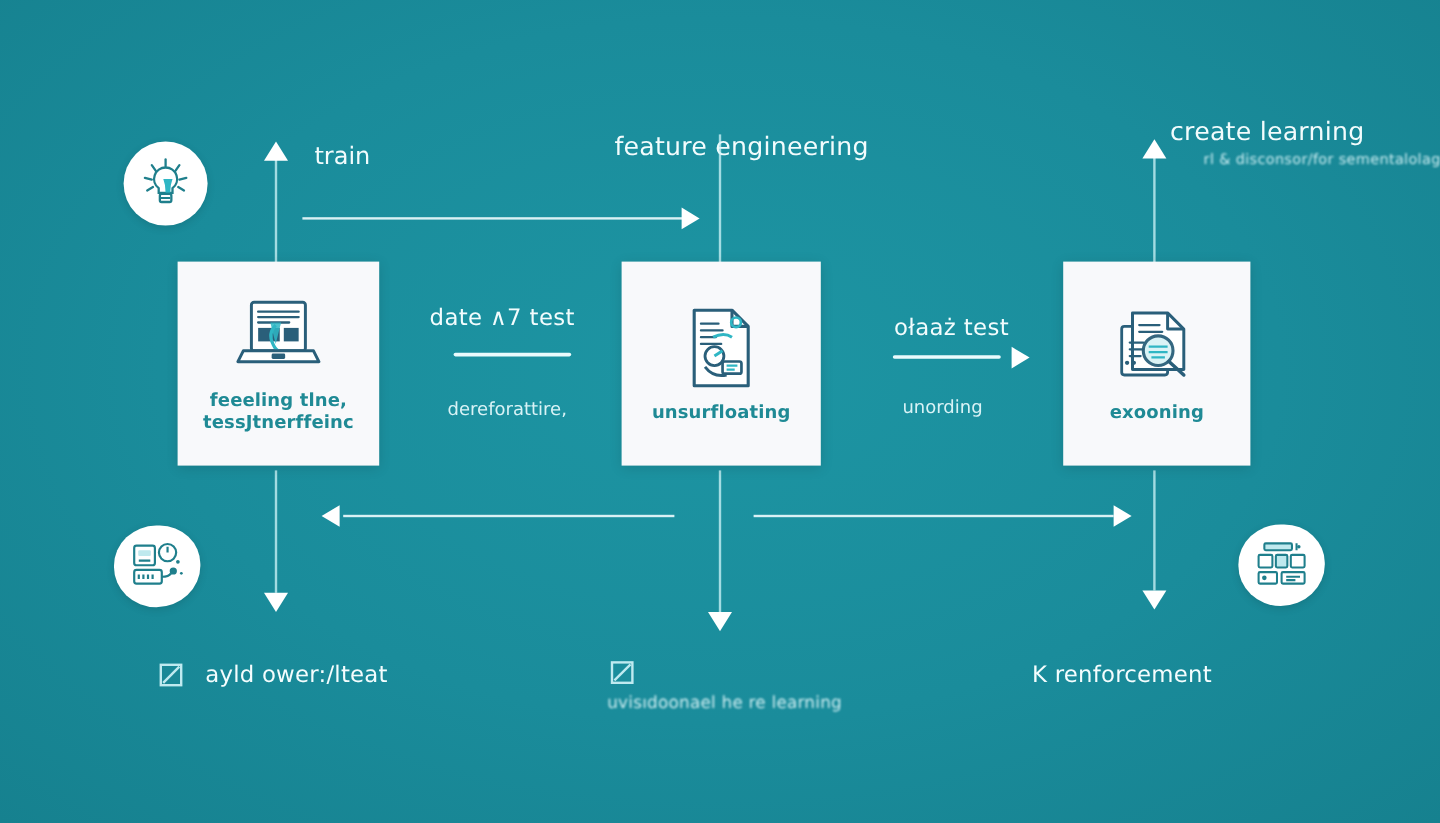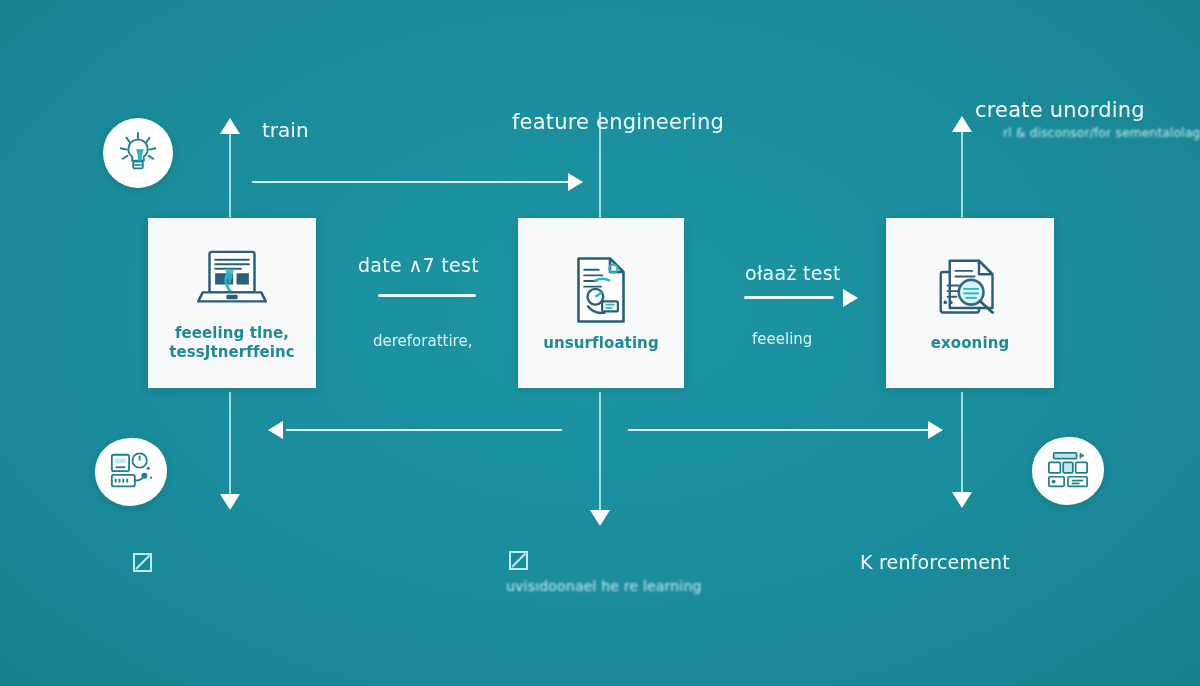--- a/index.html
+++ b/index.html
@@ -164,21 +164,21 @@
 </style>
 </head>
 <body>
 
 <div id="canvas">
 
   <div class="lbl lbl-train" style="left:262px; top:118px;">train</div>
 
   <div class="lbl lbl-top" style="left:512px; top:82px;margin-top:28px;">feature engineering</div>
 
-  <div class="lbl lbl-top" style="left:975px; top:98px;">create unording</div>
+  <div class="lbl lbl-top" style="left:975px; top:98px;">create learning</div>
   <div class="lbl lbl-sub" style="left:1003px; top:126px;">rl &amp; disconsor/for sementalolag</div>
 
   <div class="badge" style="left:103px; top:118px; width:70px; height:70px;">
     <svg width="46" height="46" viewBox="0 0 48 48">
       <g stroke="#1f7f8c" stroke-width="2" stroke-linecap="round" fill="none">
         <line x1="24" y1="3" x2="24" y2="9"></line>
         <line x1="12" y1="8" x2="15.5" y2="13"></line>
         <line x1="36" y1="8" x2="32.5" y2="13"></line>
         <line x1="6" y1="19" x2="12" y2="20.5"></line>
         <line x1="42" y1="19" x2="36" y2="20.5"></line>
@@ -257,21 +257,21 @@
   <div class="hline" style="left:628px; top:429px; width:300px;"></div>
   <div class="arrow-r" style="left:928px; top:421px;"></div>
 
   <div class="lbl lbl-mid-strong" style="left:358px; top:254px;">date ∧7 test</div>
   <div class="tick-underline" style="left:378px; top:294px; width:98px;"></div>
   <div class="lbl lbl-mid-soft" style="left:373px; top:332px;">dereforattire,</div>
 
   <div class="lbl lbl-mid-strong" style="left:745px; top:262px;">ołaaż test</div>
   <div class="tick-underline" style="left:744px; top:296px; width:90px;"></div>
   <div class="arrow-r" style="left:843px; top:289px;"></div>
-  <div class="lbl lbl-mid-soft" style="left:752px; top:330px;">feeeling</div>
+  <div class="lbl lbl-mid-soft" style="left:752px; top:330px;">unording</div>
 
   <div class="card" style="left:148px; top:218px; width:168px; height:170px;">
     <svg class="card-icon" viewBox="0 0 64 60">
       <rect x="12" y="5" width="40" height="36" rx="2" fill="#ffffff" stroke="#2a5f7a" stroke-width="2.2"></rect>
       <g stroke="#2a5f7a" stroke-width="1.7" stroke-linecap="round">
         <line x1="17" y1="12" x2="47" y2="12"></line>
         <line x1="17" y1="16" x2="47" y2="16"></line>
         <line x1="17" y1="20" x2="40" y2="20"></line>
       </g>
       <rect x="17" y="24" width="16" height="10" fill="#2a5f7a"></rect>
@@ -306,21 +306,21 @@
       <g stroke="#2fb6c4" stroke-width="1.6">
         <line x1="34" y1="45" x2="42" y2="45"></line>
         <line x1="34" y1="48" x2="40" y2="48"></line>
       </g>
     </svg>
     <div class="card-label">
       <span>unsurfloating</span>
     </div>
   </div>
 
-  <div class="card" style="left:886px; top:218px; width:168px; height:170px;">
+  <div class="card" style="left:886px; top:218px; width:156px; height:170px;">
     <svg class="card-icon" viewBox="0 0 64 60">
       <rect x="6" y="14" width="34" height="36" rx="2" fill="#ffffff" stroke="#2a5f7a" stroke-width="2.1"></rect>
       <path d="M14 4 l26 0 l12 12 l0 30 l-38 0 z" fill="#ffffff" stroke="#2a5f7a" stroke-width="2.2" stroke-linejoin="round"></path>
       <path d="M40 4 l0 12 l12 0" fill="none" stroke="#2a5f7a" stroke-width="2.2" stroke-linejoin="round"></path>
       <g stroke="#2a5f7a" stroke-width="1.7" stroke-linecap="round">
         <line x1="19" y1="13" x2="34" y2="13"></line>
         <line x1="19" y1="18" x2="36" y2="18"></line>
         <line x1="12" y1="26" x2="22" y2="26"></line>
         <line x1="12" y1="31" x2="22" y2="31"></line>
         <line x1="12" y1="36" x2="20" y2="36"></line>
@@ -334,19 +334,20 @@
         <line x1="28" y1="37" x2="38" y2="37"></line>
       </g>
       <line x1="41" y1="40" x2="52" y2="50" stroke="#2a5f7a" stroke-width="2.6" stroke-linecap="round"></line>
     </svg>
     <div class="card-label">
       <span>exooning</span>
     </div>
   </div>
 
   <div class="checkbox" style="left:133px; top:553px;"></div>
+  <div class="lbl lbl-bottom" style="left:171px; top:551px;">ayld ower:/lteat</div>
 
   <div class="checkbox" style="left:509px; top:551px;"></div>
   <div class="lbl lbl-bottom-sub" style="left:506px; top:578px;">uvisıdoonael  he re learning</div>
 
   <div class="lbl lbl-bottom" style="left:860px; top:551px;">K renforcement</div>
 
 </div>
 
 </body></html>

